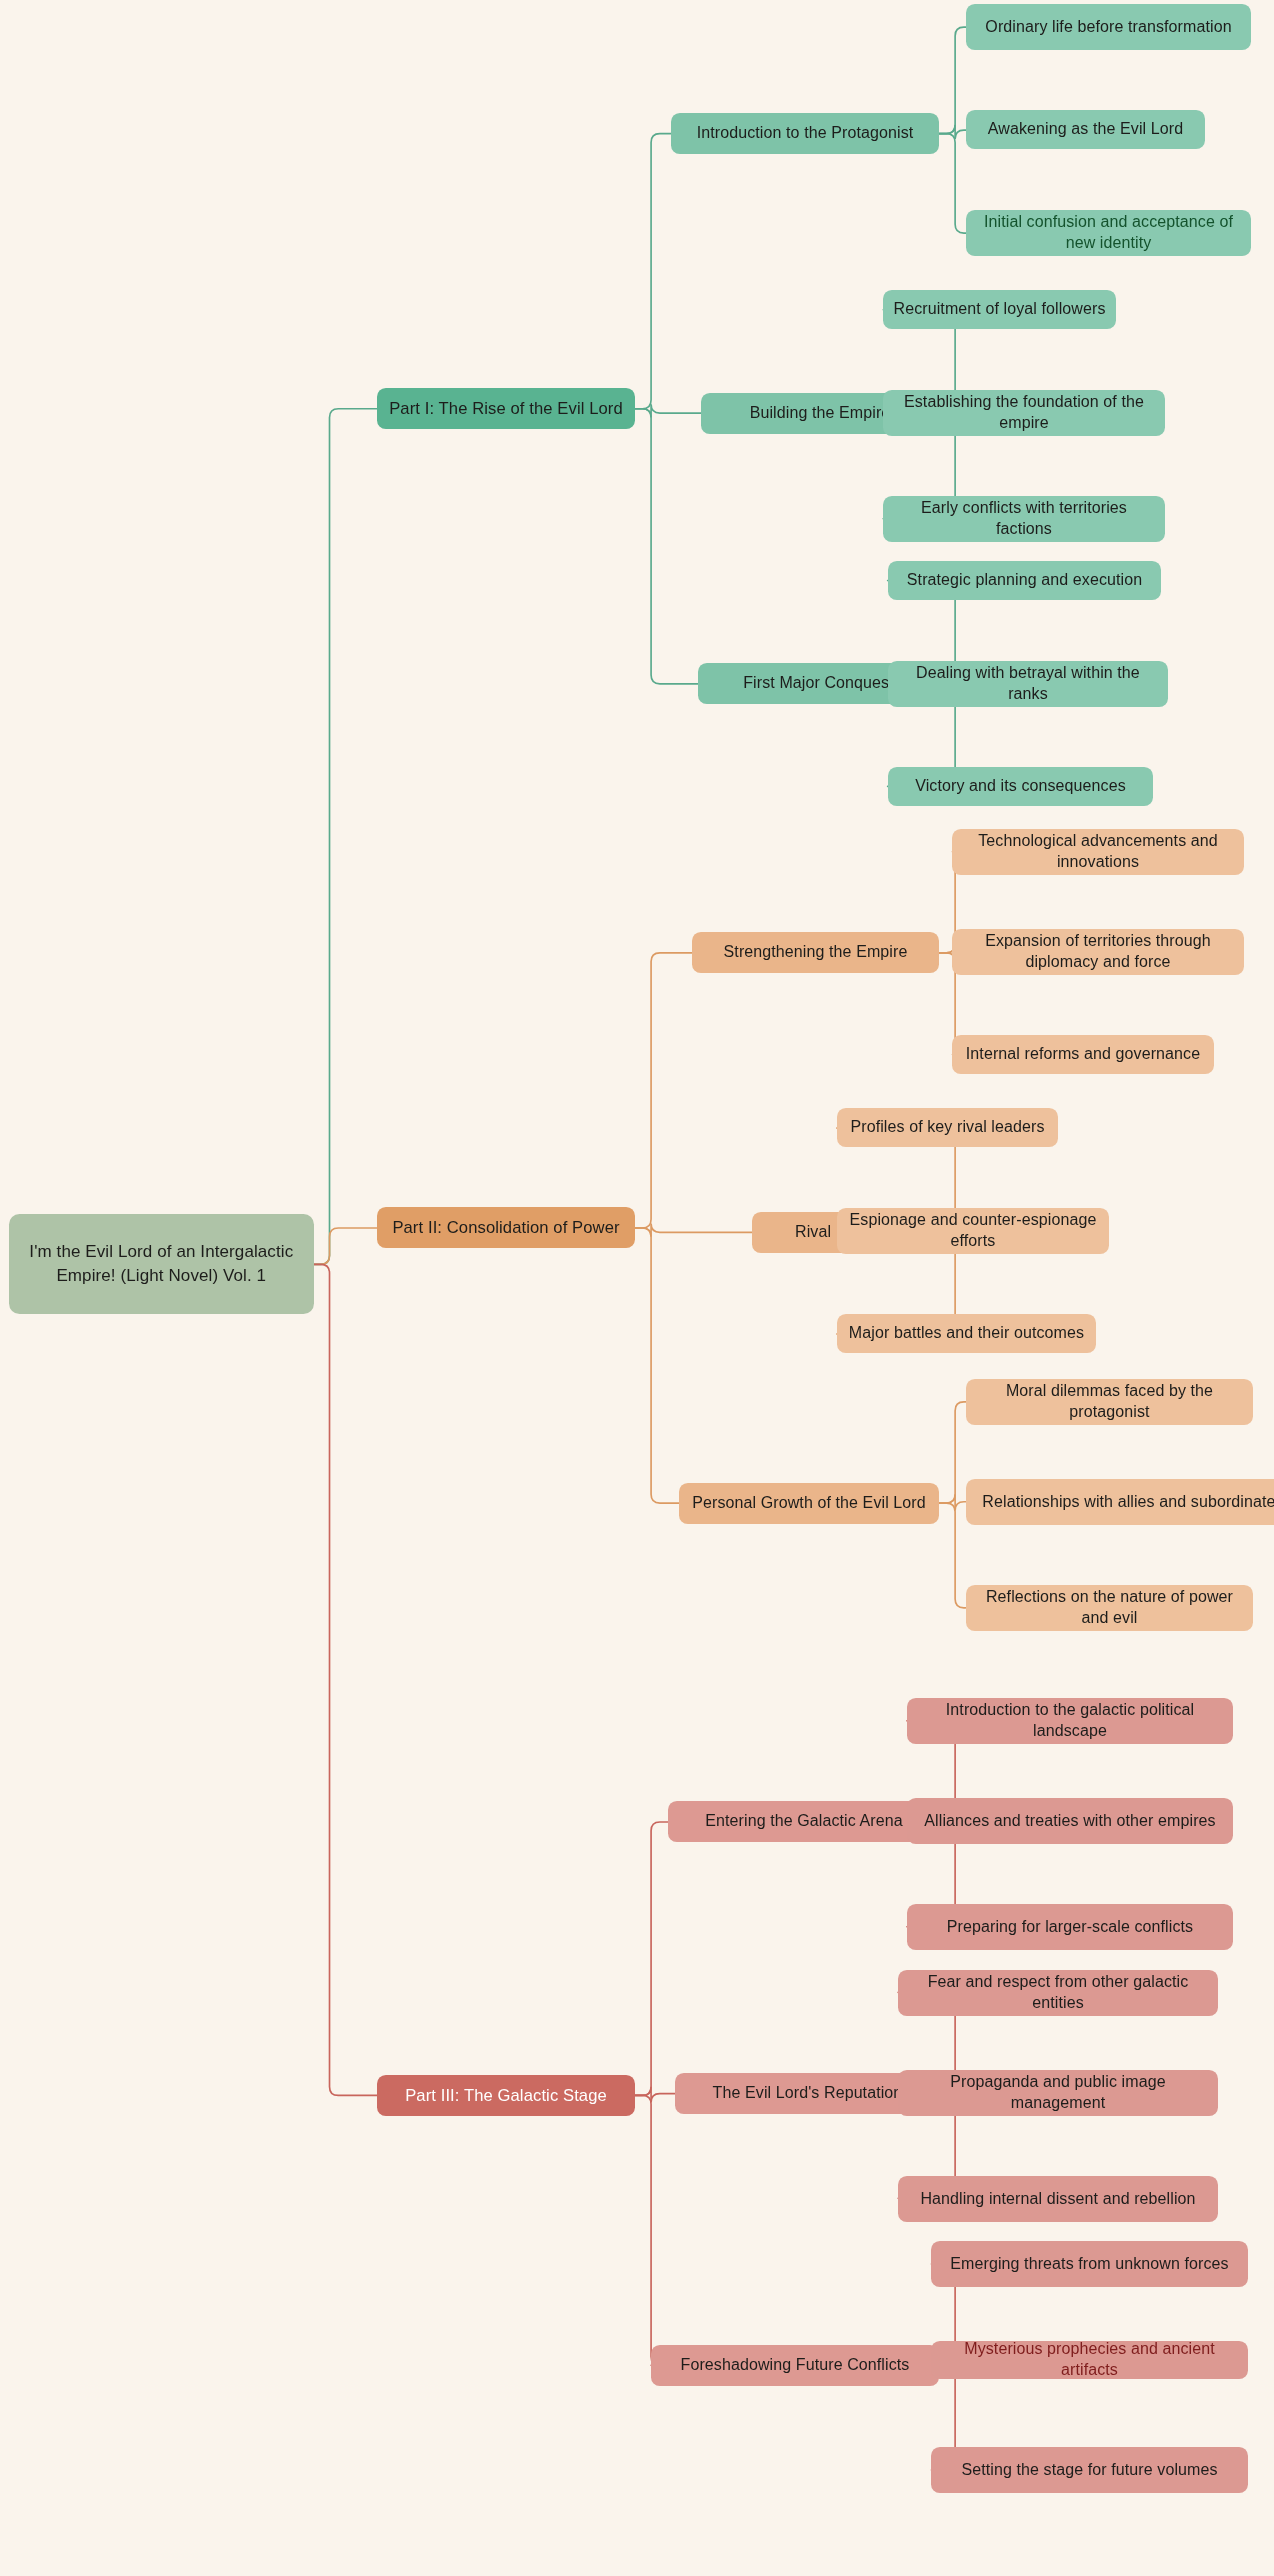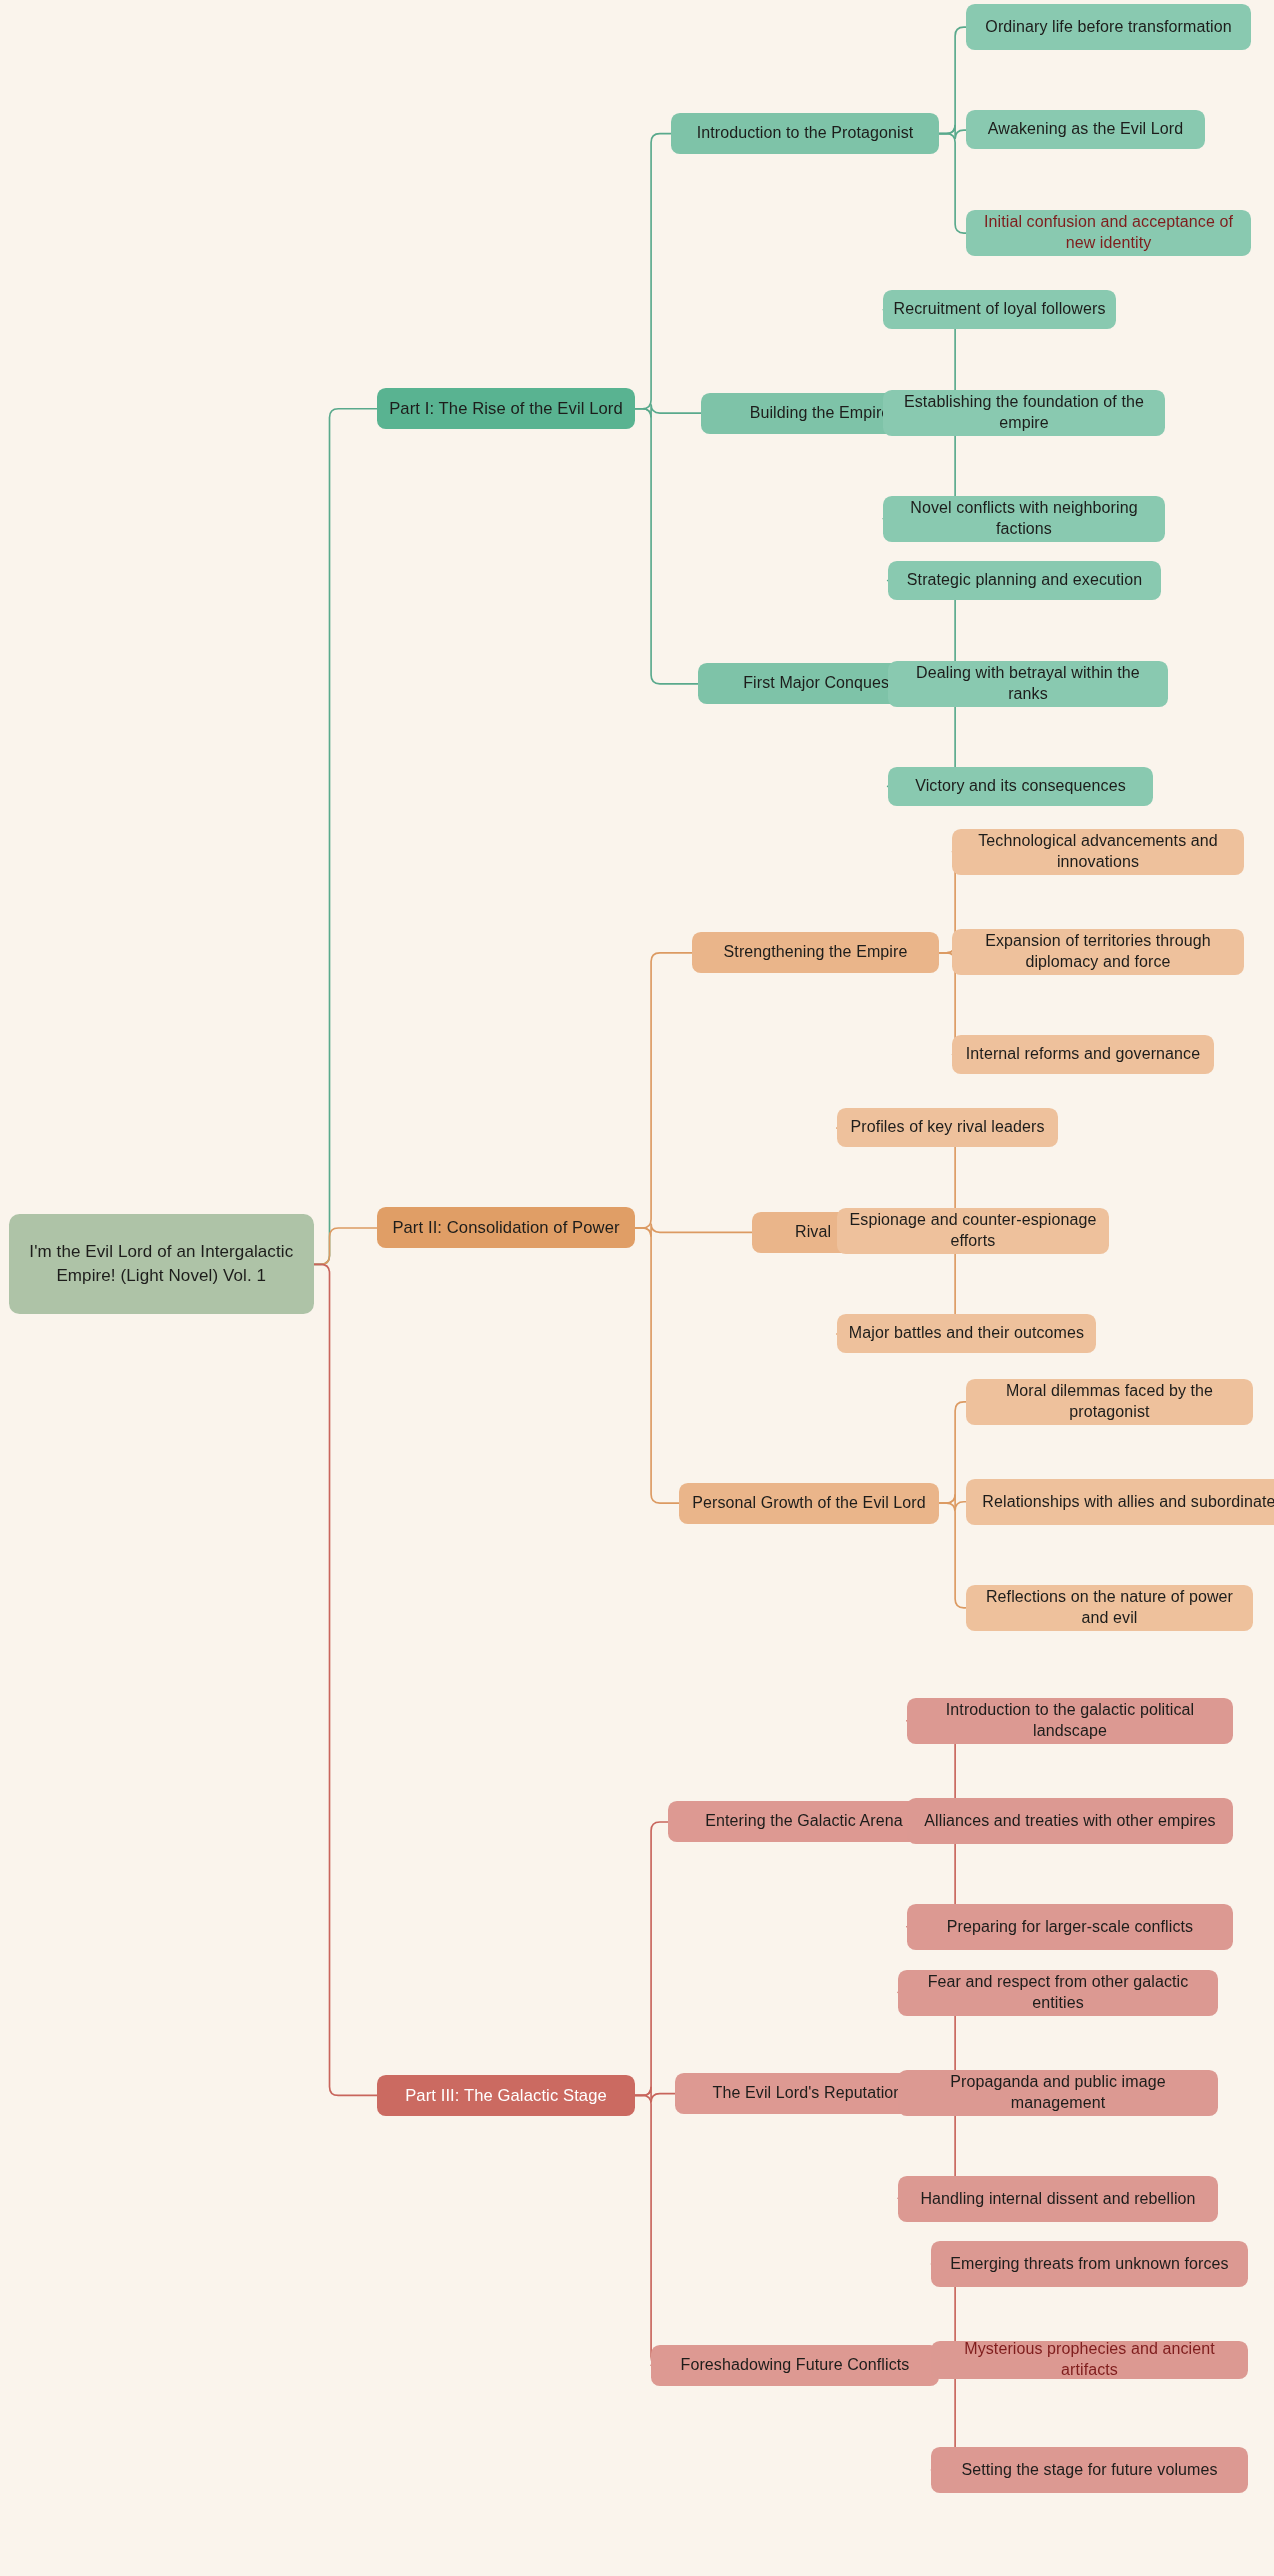--- a/index.html
+++ b/index.html
@@ -89,34 +89,34 @@
       </div>
       <div class="node lvl2" style="left: 671px; top: 113px; width: 268px; height: 41px; background: rgb(126, 195, 168); color: rgb(29, 29, 27);">
         <span>Introduction to the Protagonist</span>
       </div>
       <div class="node leaf" style="left: 966px; top: 4.4px; width: 285px; height: 46px; background: rgb(137, 201, 176); color: rgb(29, 29, 27);">
         <span>Ordinary life before transformation</span>
       </div>
       <div class="node leaf" style="left: 966px; top: 110px; width: 239px; height: 39px; background: rgb(137, 201, 176); color: rgb(29, 29, 27);">
         <span>Awakening as the Evil Lord</span>
       </div>
-      <div class="node leaf" style="left: 966px; top: 210px; width: 285px; height: 46px; background: rgb(137, 201, 176); color: #7f1d1d;">
+      <div class="node leaf" style="left: 966px; top: 210px; width: 285px; height: 46px; background: rgb(137, 201, 176); color: #14532d;">
         <span>Initial confusion and acceptance of new identity</span>
       </div>
       <div class="node lvl2" style="left: 701px; top: 393px; width: 238px; height: 41px; background: rgb(126, 195, 168); color: rgb(29, 29, 27);">
         <span>Building the Empire</span>
       </div>
       <div class="node leaf" style="left: 883px; top: 290px; width: 233px; height: 39px; background: rgb(137, 201, 176); color: rgb(29, 29, 27);">
         <span>Recruitment of loyal followers</span>
       </div>
       <div class="node leaf" style="left: 883px; top: 390px; width: 282px; height: 46px; background: rgb(137, 201, 176); color: rgb(29, 29, 27);">
         <span>Establishing the foundation of the empire</span>
       </div>
       <div class="node leaf" style="left: 883px; top: 496px; width: 282px; height: 46px; background: rgb(137, 201, 176); color: rgb(29, 29, 27);">
-        <span>Novel conflicts with neighboring factions</span>
+        <span>Early conflicts with territories factions</span>
       </div>
       <div class="node lvl2" style="left: 698px; top: 663px; width: 241px; height: 41px; background: rgb(126, 195, 168); color: rgb(29, 29, 27);">
         <span>First Major Conquest</span>
       </div>
       <div class="node leaf" style="left: 888px; top: 561px; width: 273px; height: 39px; background: rgb(137, 201, 176); color: rgb(29, 29, 27);">
         <span>Strategic planning and execution</span>
       </div>
       <div class="node leaf" style="left: 888px; top: 661px; width: 280px; height: 46px; background: rgb(137, 201, 176); color: rgb(29, 29, 27);">
         <span>Dealing with betrayal within the ranks</span>
       </div>

